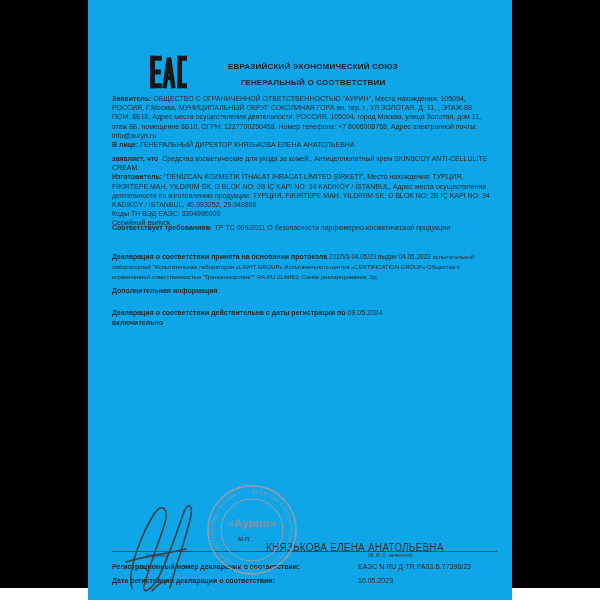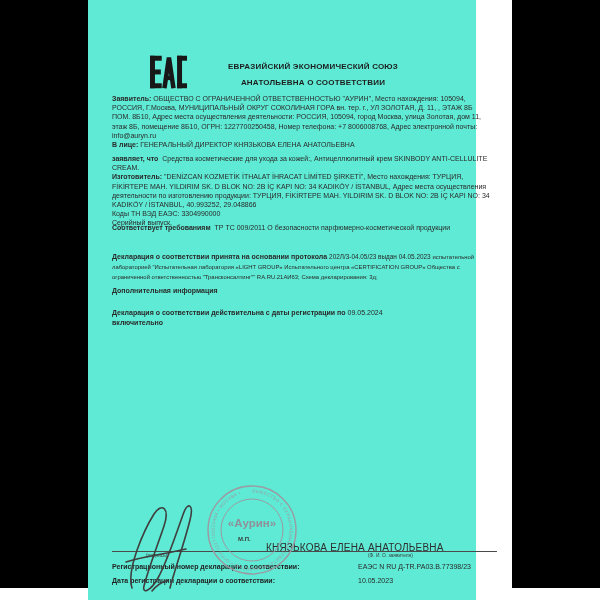--- a/index.html
+++ b/index.html
@@ -1,20 +1,20 @@
 <!DOCTYPE html>
 <html><head>
 <meta charset="utf-8">
 <style>
   html,body{margin:0;padding:0;width:600px;height:600px;background:#ffffff;overflow:hidden;
     font-family:"Liberation Sans", sans-serif;}
   .band{position:absolute;top:0;width:88px;height:588px;background:#000;}
   .band.left{left:0;}
   .band.right{left:512px;}
-  .page{position:absolute;left:88px;top:0;width:388px;height:600px;background:#5eead4;color:#262626;}
+  .page{position:absolute;left:88px;top:0;width:424px;height:600px;background:#0ea5e9;color:#262626;}
   .abs{position:absolute;}
   .b{font-weight:bold;}
   .hdr{left:80px;top:59px;width:290px;text-align:center;font-weight:bold;font-size:8px;line-height:16px;color:#1d1d1d;letter-spacing:.2px;}
   .body-text{left:24px;width:379px;font-size:7px;line-height:9.2px;color:#2a2a2a;}
   .body-text p{margin:0;}
   .small1{font-size:6.4px;}
   .small2{font-size:5.9px;}
   .capt{font-size:4.8px;color:#3a3a3a;}
   .rowlab{left:24px;font-size:7px;font-weight:bold;color:#1f1f1f;}
   .rowval{left:270px;font-size:7px;color:#2a2a2a;}
@@ -44,21 +44,21 @@
       <g fill="#181818">
         <rect x="30" y="3" width="5.5" height="36"></rect>
         <rect x="30" y="3" width="11" height="5.5"></rect>
         <rect x="30" y="33.5" width="11" height="5.5"></rect>
       </g>
     </svg>
   </div>
 
   <div class="abs hdr">
     <div>ЕВРАЗИЙСКИЙ ЭКОНОМИЧЕСКИЙ СОЮЗ</div>
-    <div>АНАТОЛЬЕВНА О СООТВЕТСТВИИ</div>
+    <div>ГЕНЕРАЛЬНЫЙ О СООТВЕТСТВИИ</div>
   </div>
 
   <div class="abs body-text" style="top:94px;">
     <p><span class="b">Заявитель:</span>
       <span>ОБЩЕСТВО С ОГРАНИЧЕННОЙ ОТВЕТСТВЕННОСТЬЮ "АУРИН", Место нахождения: 105094, РОССИЯ, Г.Москва, МУНИЦИПАЛЬНЫЙ ОКРУГ СОКОЛИНАЯ ГОРА вн. тер. г., УЛ ЗОЛОТАЯ, Д. 11, , ЭТАЖ 8Б ПОМ. 8Б10, Адрес места осуществления деятельности: РОССИЯ, 105094, город Москва, улица Золотая, дом 11, этаж 8Б, помещение 8Б10, ОГРН: 1227700250458, Номер телефона: +7 8006008768, Адрес электронной почты: info@auryn.ru</span></p>
     <p><span class="b">В лице:</span>
       <span>ГЕНЕРАЛЬНЫЙ ДИРЕКТОР КНЯЗЬКОВА ЕЛЕНА АНАТОЛЬЕВНА</span></p>
   </div>
 
   <div class="abs body-text" style="top:154px;">

